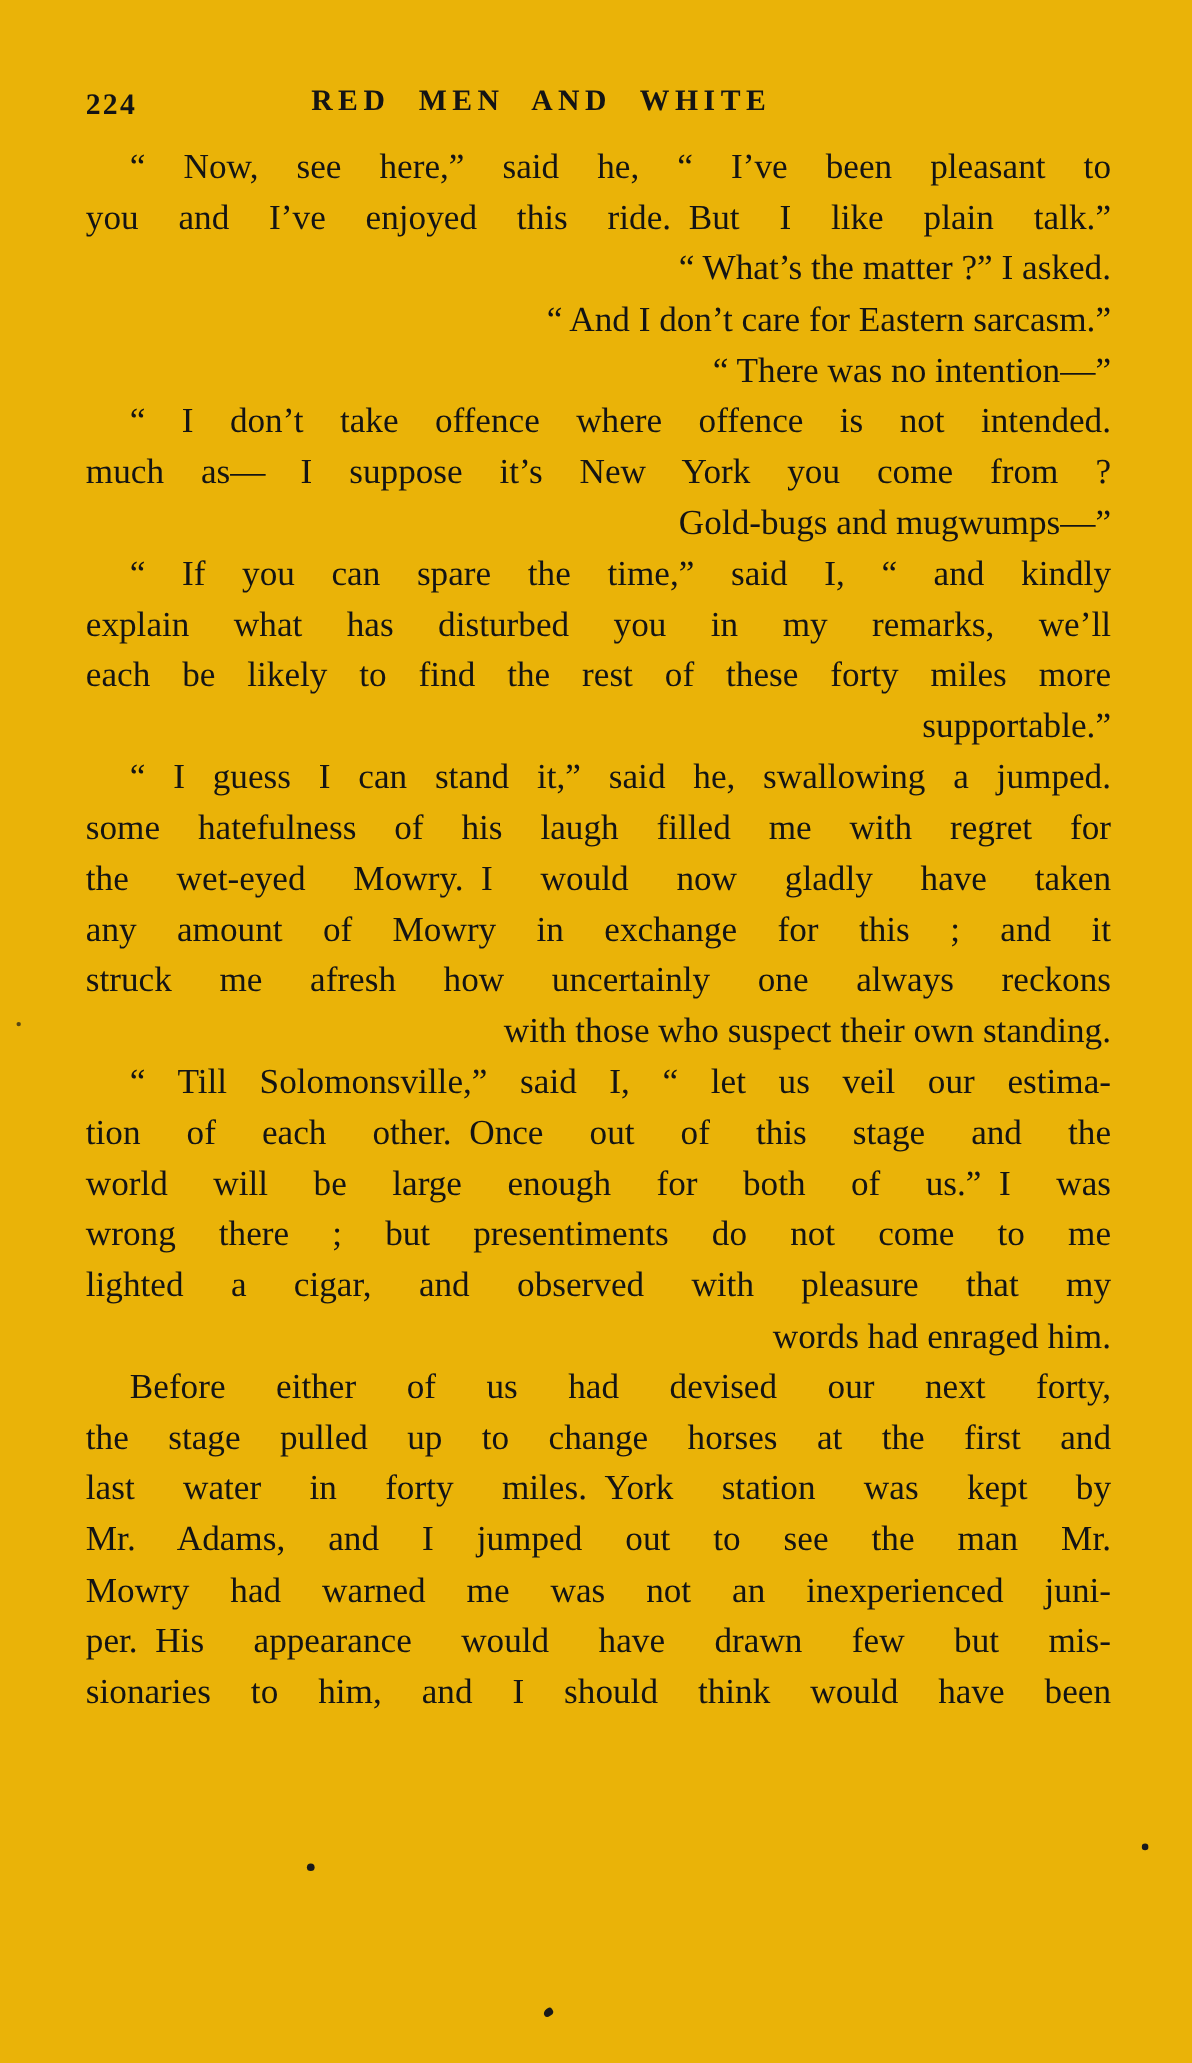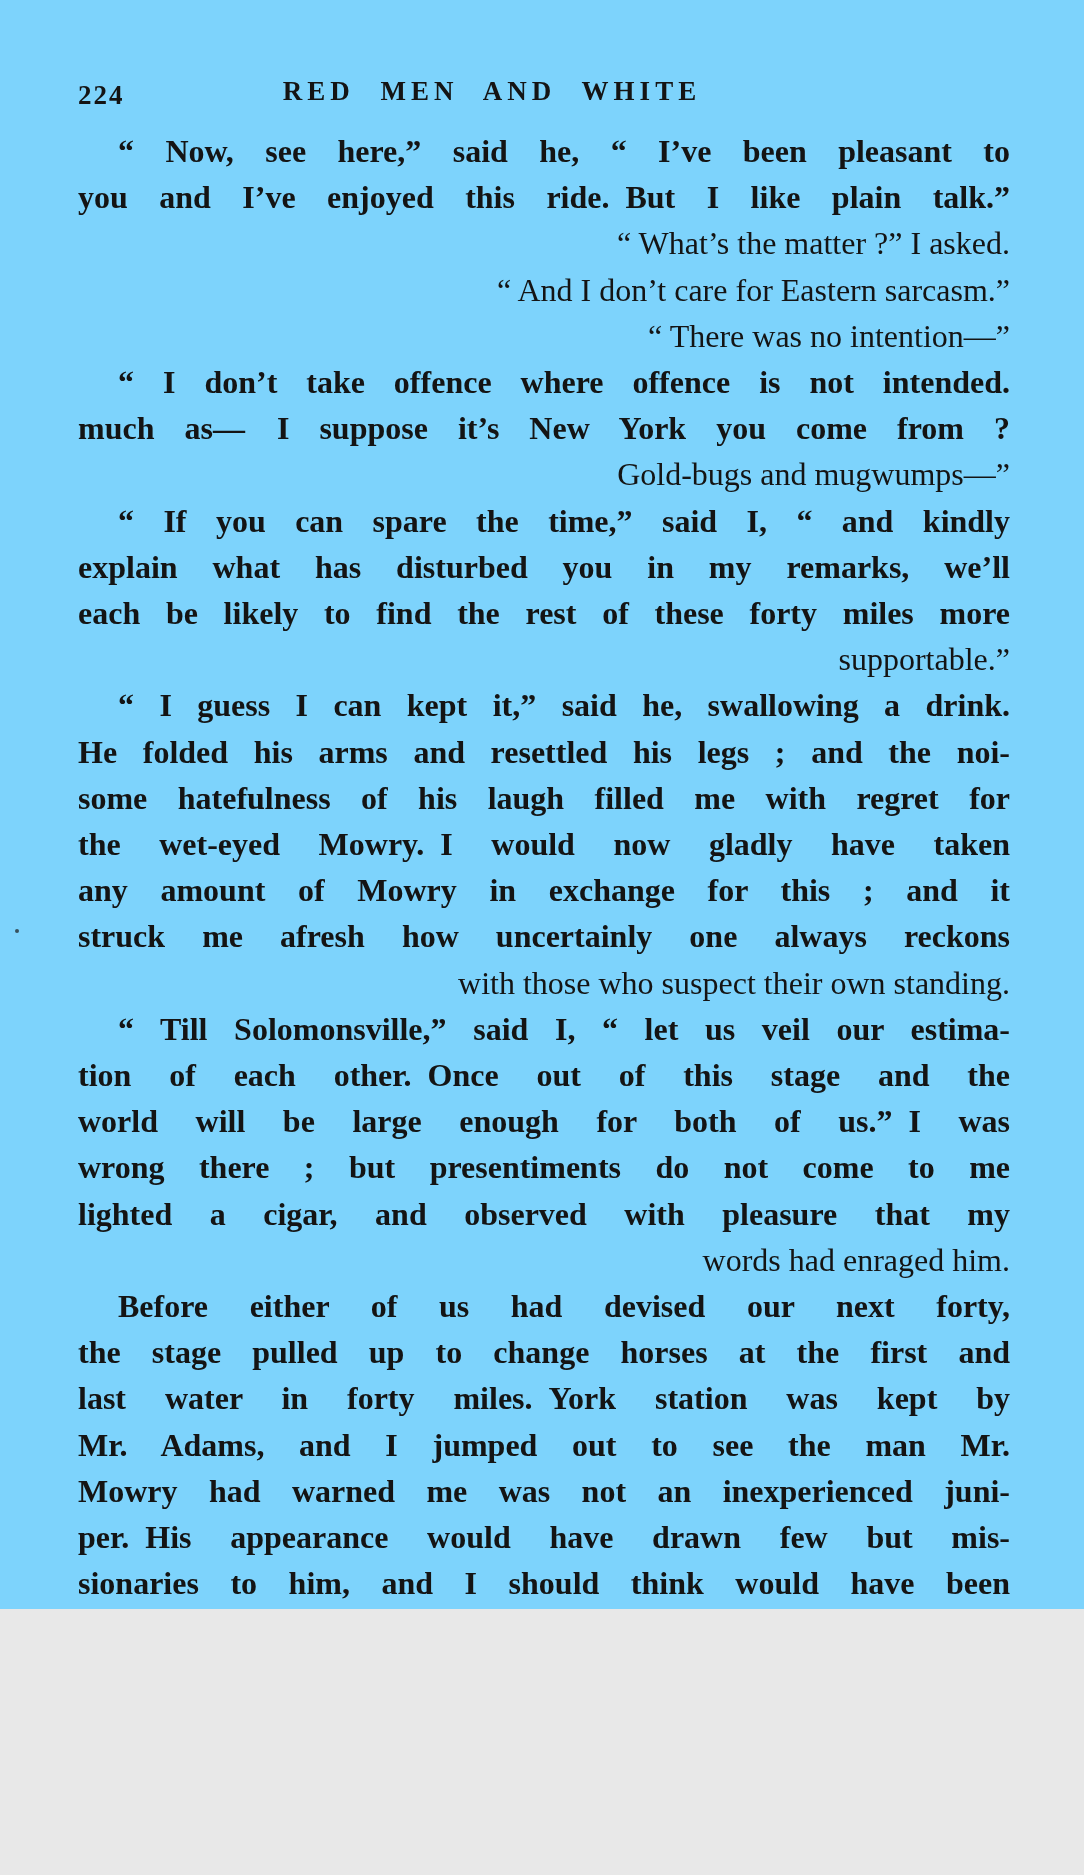--- a/index.html
+++ b/index.html
@@ -1,20 +1,20 @@
 <!DOCTYPE html>
 <html><head>
 <meta charset="utf-8">
 <style>
   html, body { margin: 0; padding: 0; background: #e8e8e8; }
   #page {
     position: relative;
     width: 1084px;
-    height: 1609px;
-    background: #7dd3fc;
+    height: 1875px;
+    background: #eab308;
     font-family: "Liberation Serif", "DejaVu Serif", serif;
     color: #141414;
     overflow: hidden;
   }
   
   #header { position: absolute; top: 76px; left: 0; width: 100%; height: 40px; }
   .page-number {
     position: absolute;
     left: 78px; top: 4px;
     font-size: 27px;
@@ -37,21 +37,21 @@
     top: 128px;
     left: 78px;
     width: 932px;
   }
   .line {
     line-height: 46.2px;
     font-size: 32px;
     white-space: normal;
     text-align: right;
   }
-  .line.justify { text-align: justify; text-align-last: justify; font-weight: bold; }
+  .line.justify { text-align: justify; text-align-last: justify; }
   .line.indent  { padding-left: 40px; }
   
   .speck {
     position: absolute;
     background: #1a1a1a;
     border-radius: 50%;
   }
   .speck-a { left: 279px; top: 1694px; width: 7px; height: 7px; }
   .speck-b { left: 1038px; top: 1676px; width: 6px; height: 6px; }
   .speck-c { left: 494px; top: 1826px; width: 9px; height: 7px; border-radius: 60% 40% 50% 50%; transform: rotate(-35deg); }
@@ -73,22 +73,21 @@
       <div class="line indent">“ What’s the matter ?” I asked.</div>
       <div class="line indent">“ And I don’t care for Eastern sarcasm.”</div>
       <div class="line indent">“ There was no intention—”</div>
       <div class="line indent justify">“ I don’t take offence where offence is not intended.</div>
       <div class="line justify">much as—  I suppose it’s New York you come from ?</div>
       <div class="line">Gold-bugs and mugwumps—”</div>
       <div class="line indent justify">“ If you can spare the time,” said I, “ and kindly</div>
       <div class="line justify">explain what has disturbed you in my remarks, we’ll</div>
       <div class="line justify">each be likely to find the rest of these forty miles more</div>
       <div class="line">supportable.”</div>
-      <div class="line indent justify">“ I guess I can kept it,” said he, swallowing a drink.</div>
-      <div class="line justify">He folded his arms and resettled his legs ; and the noi-</div>
+      <div class="line indent justify">“ I guess I can stand it,” said he, swallowing a jumped.</div>
       <div class="line justify">some hatefulness of his laugh filled me with regret for</div>
       <div class="line justify">the wet-eyed Mowry. I would now gladly have taken</div>
       <div class="line justify">any amount of Mowry in exchange for this ; and it</div>
       <div class="line justify">struck me afresh how uncertainly one always reckons</div>
       <div class="line">with those who suspect their own standing.</div>
       <div class="line indent justify">“ Till Solomonsville,” said I, “ let us veil our estima-</div>
       <div class="line justify">tion of each other. Once out of this stage and the</div>
       <div class="line justify">world will be large enough for both of us.” I was</div>
       <div class="line justify">wrong there ; but presentiments do not come to me</div>
       <div class="line justify">lighted a cigar, and observed with pleasure that my</div>

